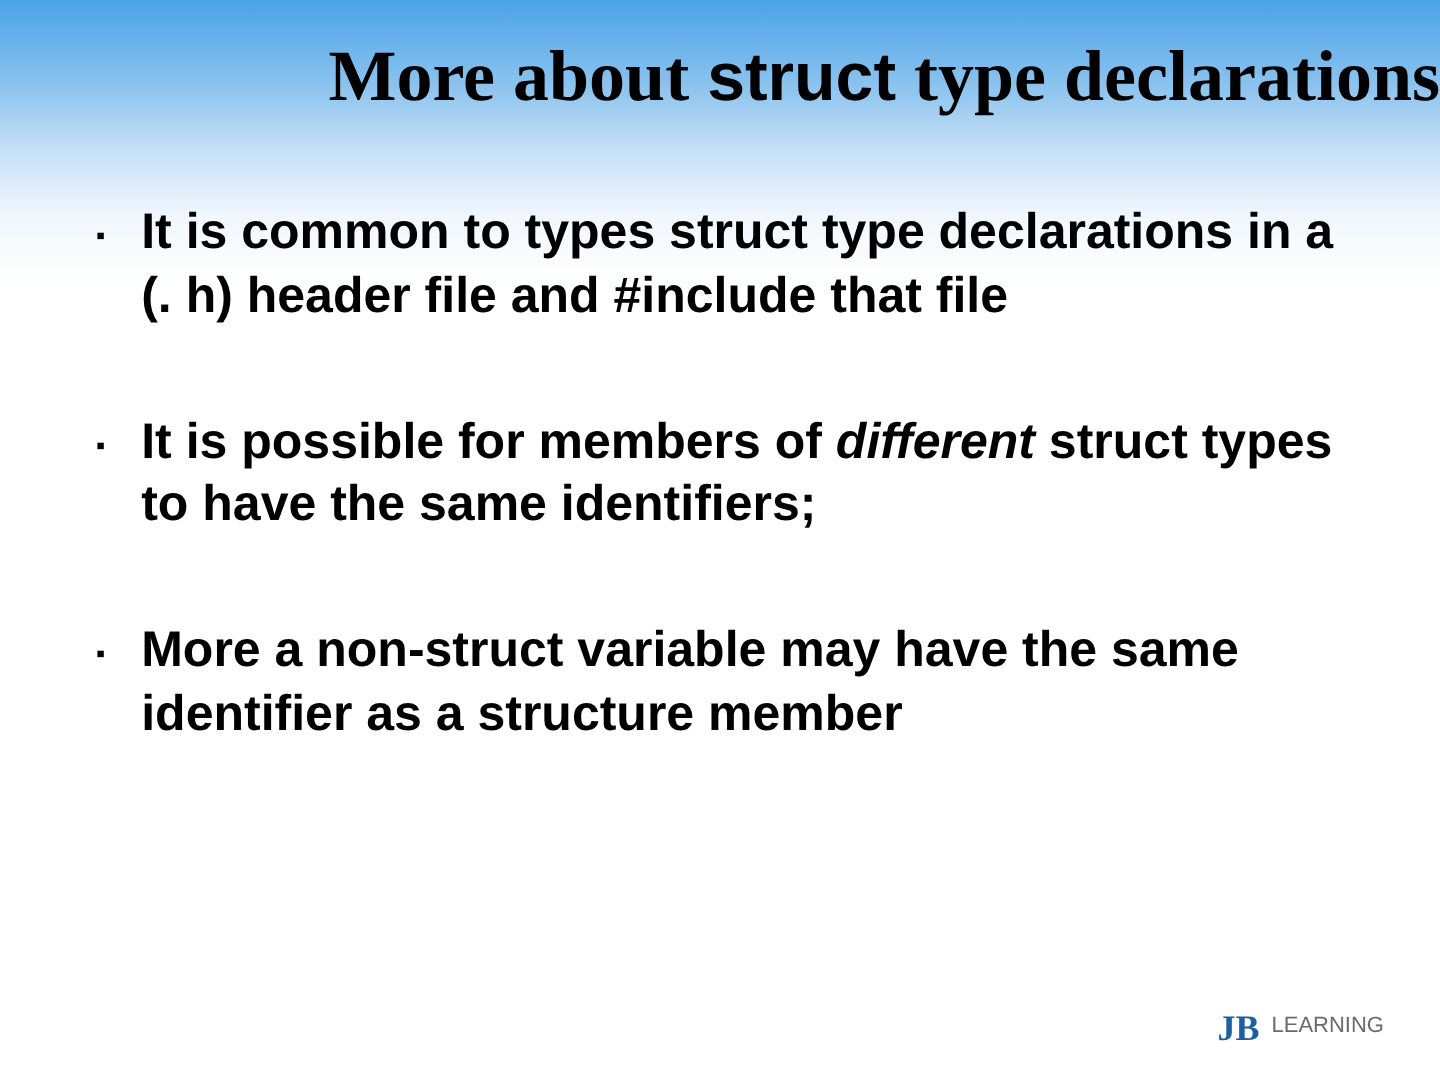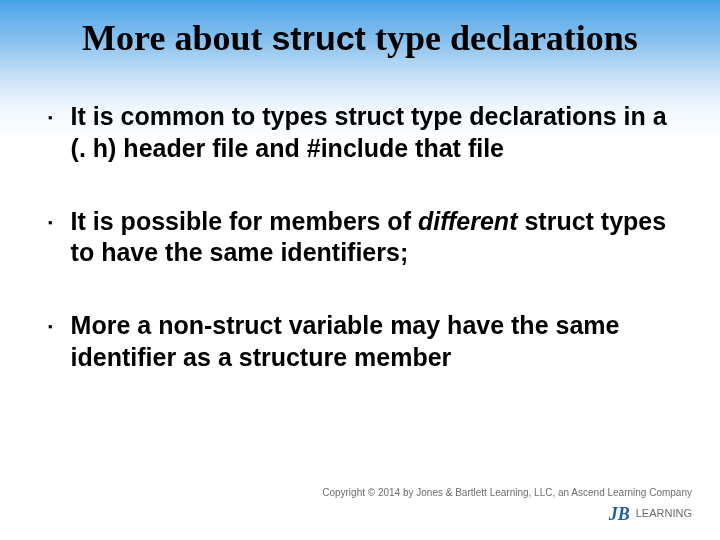--- a/index.html
+++ b/index.html
@@ -17,21 +17,21 @@
       #4aa3e8 0%,
       #8cc3ee 8%,
       #c7e0f6 14%,
       #f0f7fd 20%,
       #ffffff 26%,
       #ffffff 100%);
     position: relative;
     box-sizing: border-box;
   }
   .title {
-    text-align: center;
+    text-align: right;
     padding-top: 18px;
     font-family: "Times New Roman", Times, serif;
     font-weight: bold;
     font-size: 36px;
     line-height: 1.15;
     color: #000;
   }
   .title .sans {
     font-family: Arial, "Helvetica Neue", sans-serif;
     font-size: 34px;
@@ -68,21 +68,20 @@
   .footer .brand {
     display: inline-flex;
     align-items: center;
     gap: 6px;
     font-size: 11px;
     color: #6b6b6b;
     margin-top: 2px;
   }
   .footer .brand .jb {
     font-weight: bold;
-    font-style: italic;
     font-size: 18px;
     color: #1e5fa0;
     font-family: "Times New Roman", serif;
   }
 </style>
 </head>
 <body>
 
 <div class="slide">
 
@@ -99,20 +98,19 @@
       <span class="marker">▪</span>
       <span class="text">It is possible for members of <em>different</em> struct types to have the same identifiers;</span>
     </div>
     <div class="bullet">
       <span class="marker">▪</span>
       <span class="text">More a non-struct variable may have the same identifier as a structure member</span>
     </div>
   </div>
 
   <div class="footer">
-    <div>Copyright © 2014 by Jones &amp; Bartlett Learning, LLC, an Ascend Learning Company</div>
     <div class="brand">
       <span class="jb">JB</span>
       <span>LEARNING</span>
     </div>
   </div>
 
 </div>
 
 </body></html>

